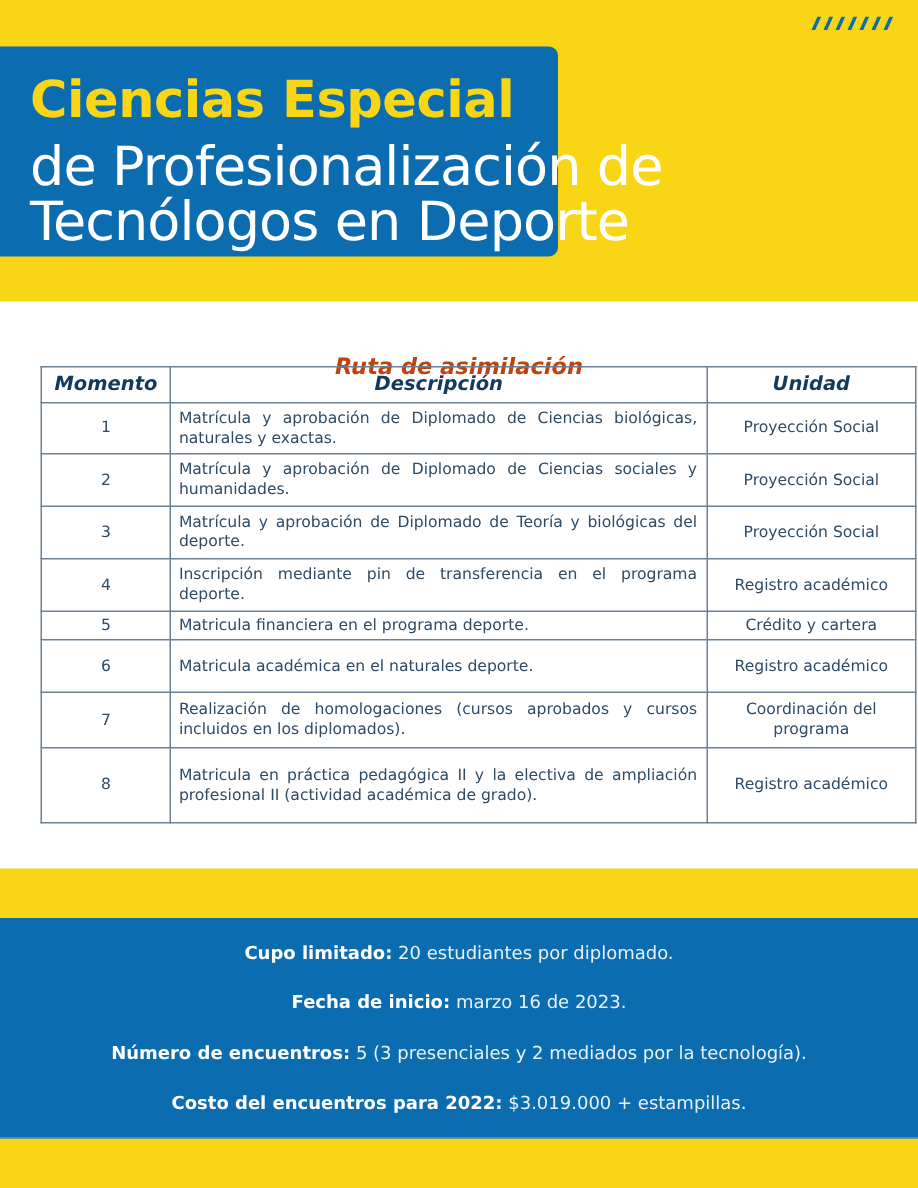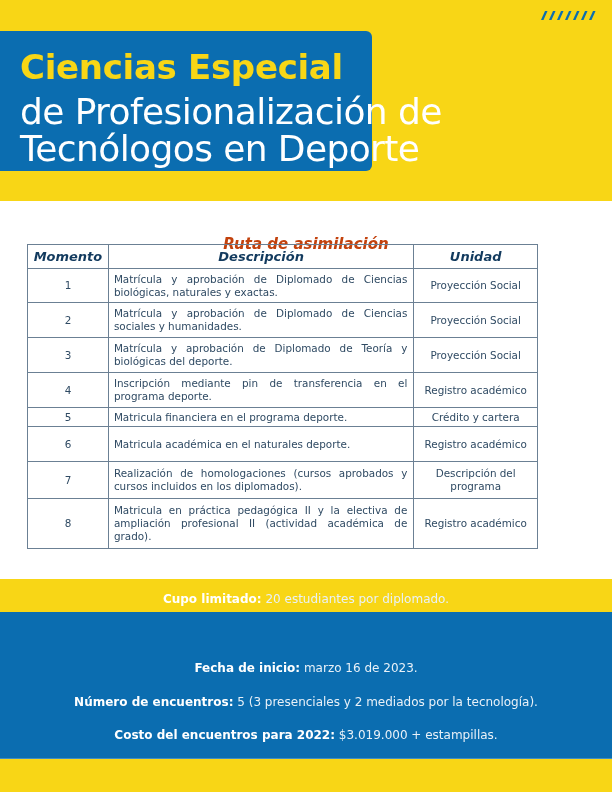--- a/index.html
+++ b/index.html
@@ -26,21 +26,21 @@
   .title-sub.l2 { top: 128px; }
 
   .section-heading {
     position: absolute; left: 0; top: 211px; width: 612px; text-align: center;
     color: #c2410c; font-weight: bold; font-style: italic; font-size: 15px;
     font-family: "DejaVu Sans", sans-serif;
     margin-top: 24px;
   }
 
   table.route {
-    position: absolute; left: 27px; top: 244px; width: 511px;
+    position: absolute; left: 27px; top: 244px; width: 584px;
     border-collapse: collapse; border: 1.5px solid #4b6277;
     font-family: "DejaVu Sans", sans-serif;
   }
   table.route th, table.route td { border: 1px solid #6b8094; }
   table.route th {
     color: #123a5e; font-weight: bold; font-style: italic; font-size: 13px;
     height: 24px; text-align: center; vertical-align: middle;
   }
   table.route td {
     color: #2f4a63; font-size: 10.4px; line-height: 13px; vertical-align: middle;
@@ -126,34 +126,34 @@
       <td class="c-unit">Crédito y cartera</td>
     </tr>
     <tr style="height:35px">
       <td class="c-num">6</td>
       <td class="c-desc">Matricula académica en el naturales deporte.</td>
       <td class="c-unit">Registro académico</td>
     </tr>
     <tr style="height:37px">
       <td class="c-num">7</td>
       <td class="c-desc">Realización de homologaciones (cursos aprobados y cursos incluidos en los diplomados).</td>
-      <td class="c-unit">Descripción del programa</td>
+      <td class="c-unit">Coordinación del programa</td>
     </tr>
     <tr style="height:50px">
       <td class="c-num">8</td>
       <td class="c-desc">Matricula en práctica pedagógica II y la electiva de ampliación profesional II (actividad académica de grado).</td>
       <td class="c-unit">Registro académico</td>
     </tr>
   </tbody>
 </table>
 
 <div class="bottom-yellow"></div>
 <div class="info-box"></div>
 
-<div class="info-line" style="top:592px">
+<div class="info-line" style="top:628px">
   <b>Cupo limitado:</b><span class="v"> 20 estudiantes por diplomado.</span>
 </div>
 <div class="info-line" style="top:661px">
   <b>Fecha de inicio:</b><span class="v"> marzo 16 de 2023.</span>
 </div>
 <div class="info-line" style="top:695px">
   <b>Número de encuentros:</b><span class="v"> 5 (3 presenciales y 2 mediados por la tecnología).</span>
 </div>
 <div class="info-line" style="top:728px">
   <b>Costo del encuentros para 2022:</b><span class="v"> $3.019.000 + estampillas.</span>

